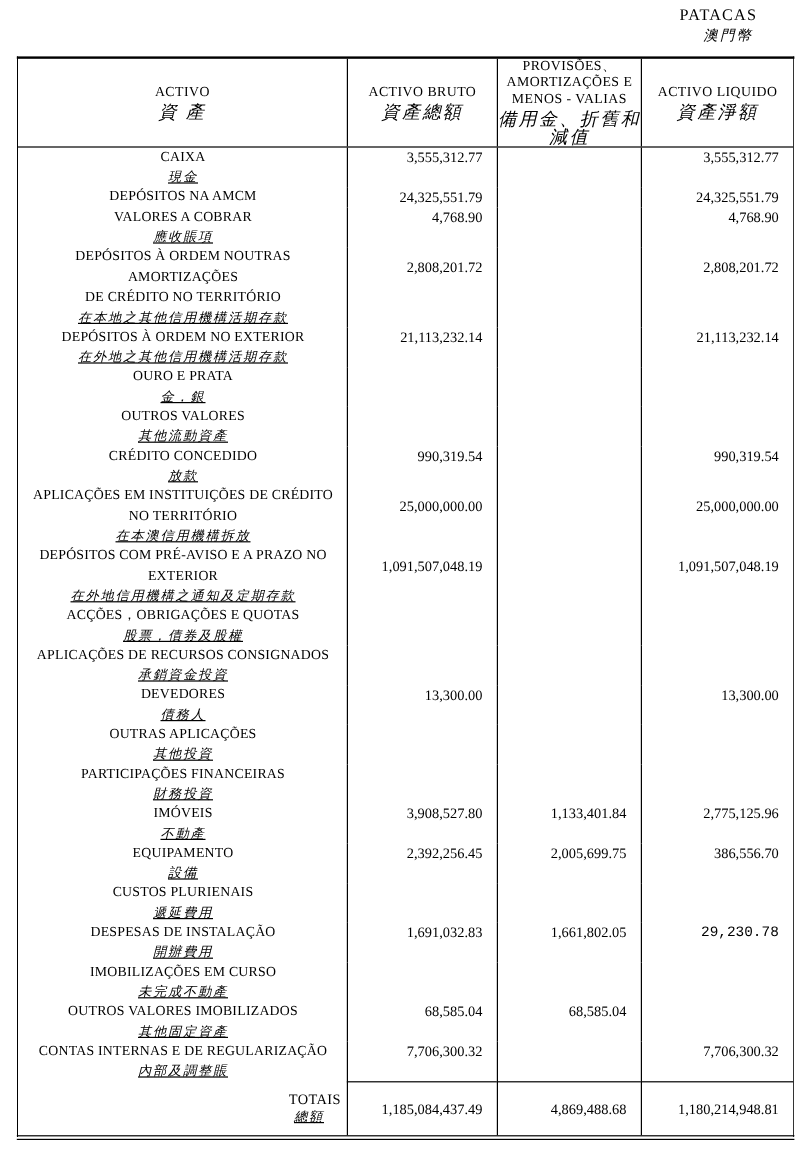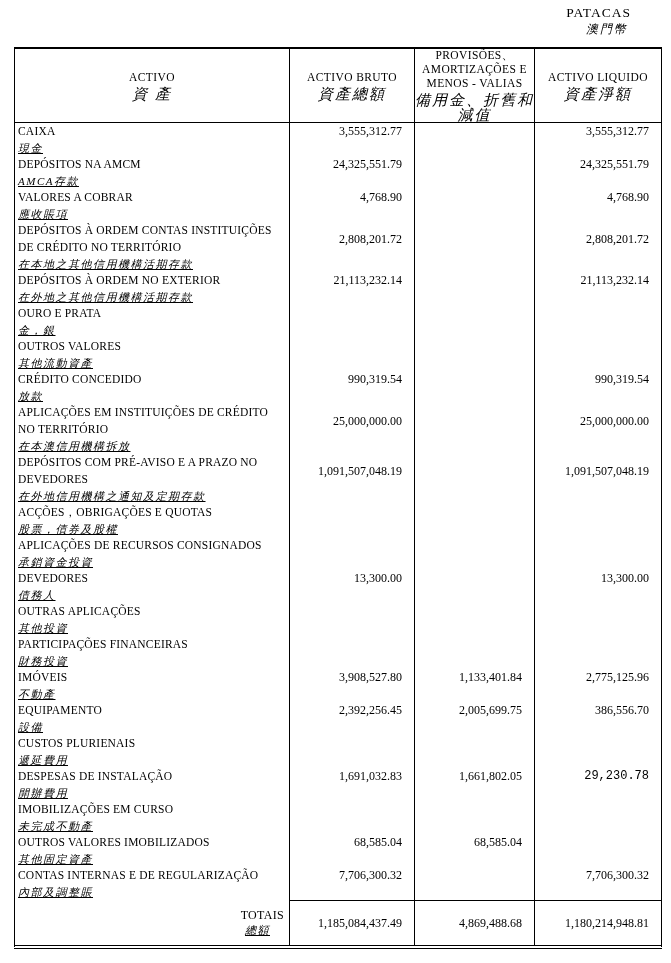--- a/index.html
+++ b/index.html
@@ -38,21 +38,21 @@
     height:73px;
     display:flex;flex-direction:column;
     align-items:center;justify-content:center;
     text-align:center;
   }
   .th .h-pt{font-size:11.5px;letter-spacing:.4px;line-height:14px;white-space:pre-line;}
   .th .h-cn{font-size:15px;letter-spacing:2px;line-height:15px;margin-top:3px;font-style:italic;}
 
   
   .body-row .label{
-    padding-left:3px;padding-right:2px;
+    padding-left:3px;padding-right:2px;text-align:center;
   }
   .pt{
     font-size:11.5px;line-height:17px;letter-spacing:.2px;
     white-space:pre-line;
   }
   .cn{
     font-size:11px;line-height:16px;letter-spacing:1.5px;font-style:italic;text-decoration:underline;
   }
   .val{
     text-align:right;
@@ -118,40 +118,39 @@
           <div class="cn">現金</div>
         </div>
         <div class="val c2" style="padding-top: 0px;">3,555,312.77</div>
         <div class="val c3" style="padding-top: 0px;"></div>
         <div class="val c4" style="padding-top: 0px;">3,555,312.77</div>
       </div>
 
       <div class="grid-row body-row">
         <div class="label c1">
           <div class="pt">DEPÓSITOS NA AMCM</div>
-          <div class="cn">AMCA存款</div>
         </div>
         <div class="val c2" style="padding-top: 0px;">24,325,551.79</div>
         <div class="val c3" style="padding-top: 0px;"></div>
         <div class="val c4" style="padding-top: 0px;">24,325,551.79</div>
       </div>
 
       <div class="grid-row body-row">
         <div class="label c1">
           <div class="pt">VALORES A COBRAR</div>
           <div class="cn">應收賬項</div>
         </div>
         <div class="val c2" style="padding-top: 0px;">4,768.90</div>
         <div class="val c3" style="padding-top: 0px;"></div>
         <div class="val c4" style="padding-top: 0px;">4,768.90</div>
       </div>
 
       <div class="grid-row body-row">
         <div class="label c1">
-          <div class="pt">DEPÓSITOS À ORDEM CONTAS INSTITUIÇÕES
+          <div class="pt">DEPÓSITOS À ORDEM NOUTRAS AMORTIZAÇÕES
 DE CRÉDITO NO TERRITÓRIO</div>
           <div class="cn">在本地之其他信用機構活期存款</div>
         </div>
         <div class="val c2" style="padding-top: 8.5px;">2,808,201.72</div>
         <div class="val c3" style="padding-top: 8.5px;"></div>
         <div class="val c4" style="padding-top: 8.5px;">2,808,201.72</div>
       </div>
 
       <div class="grid-row body-row">
         <div class="label c1">
@@ -200,21 +199,21 @@
           <div class="cn">在本澳信用機構拆放</div>
         </div>
         <div class="val c2" style="padding-top: 8.5px;">25,000,000.00</div>
         <div class="val c3" style="padding-top: 8.5px;"></div>
         <div class="val c4" style="padding-top: 8.5px;">25,000,000.00</div>
       </div>
 
       <div class="grid-row body-row">
         <div class="label c1">
           <div class="pt">DEPÓSITOS COM PRÉ-AVISO E A PRAZO NO
-DEVEDORES</div>
+EXTERIOR</div>
           <div class="cn">在外地信用機構之通知及定期存款</div>
         </div>
         <div class="val c2" style="padding-top: 8.5px;">1,091,507,048.19</div>
         <div class="val c3" style="padding-top: 8.5px;"></div>
         <div class="val c4" style="padding-top: 8.5px;">1,091,507,048.19</div>
       </div>
 
       <div class="grid-row body-row">
         <div class="label c1">
           <div class="pt">ACÇÕES，OBRIGAÇÕES E QUOTAS</div>

